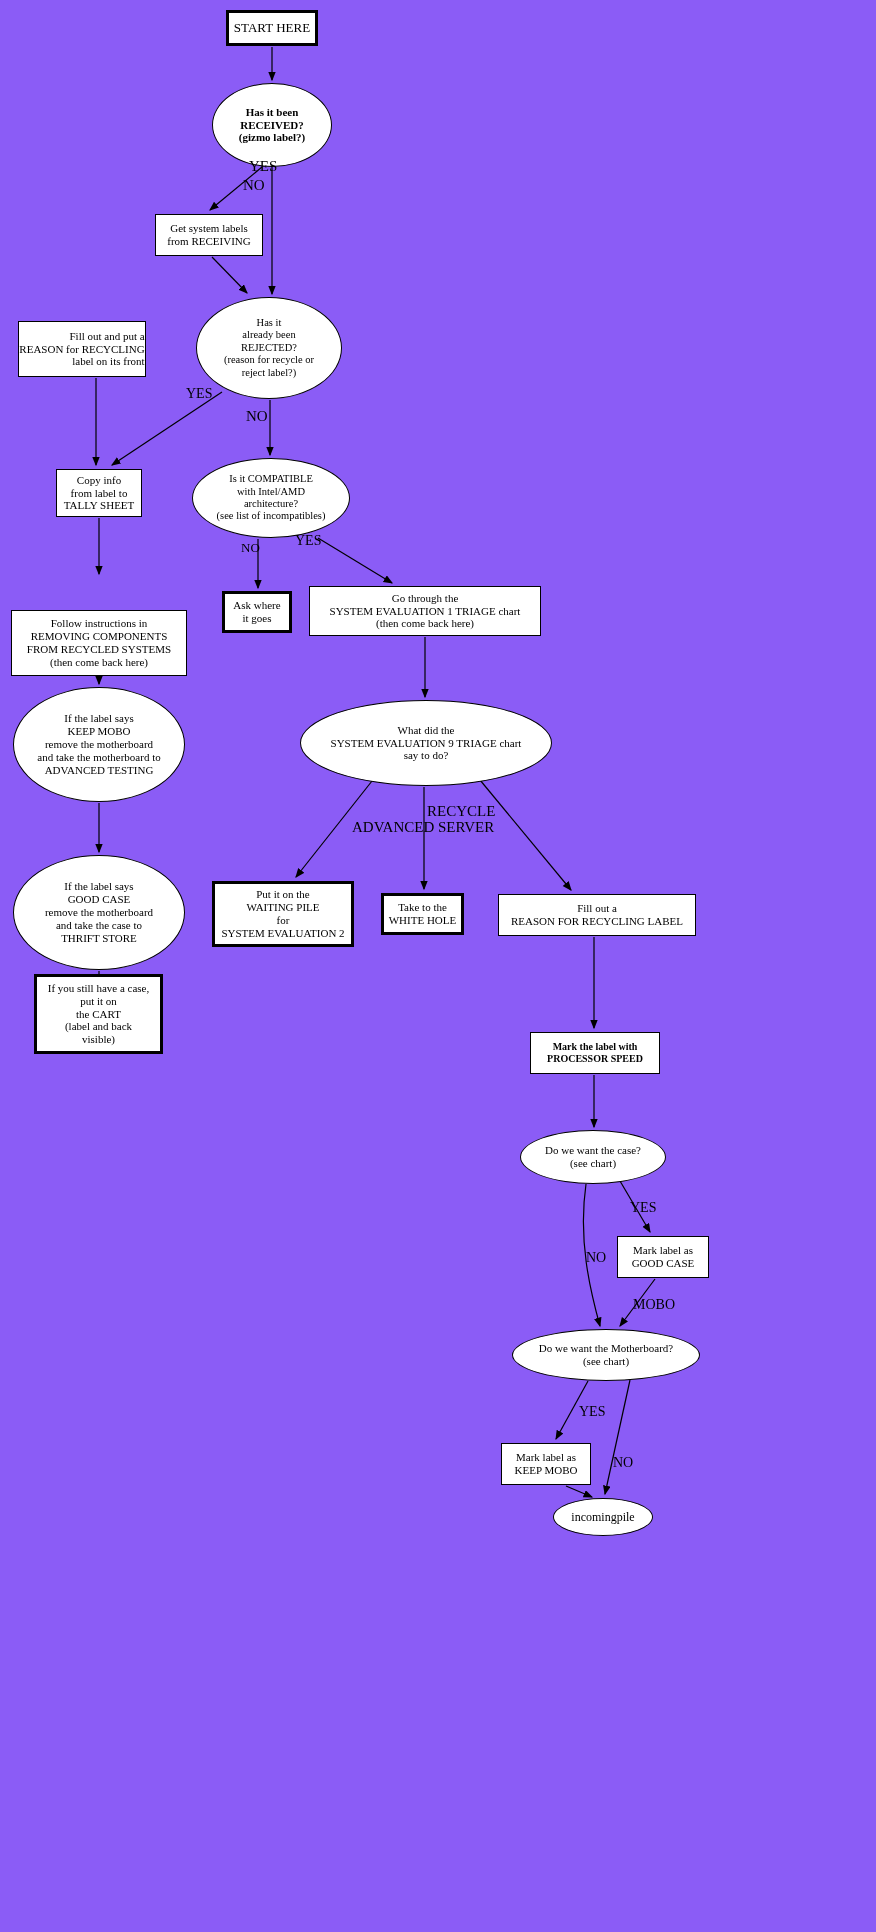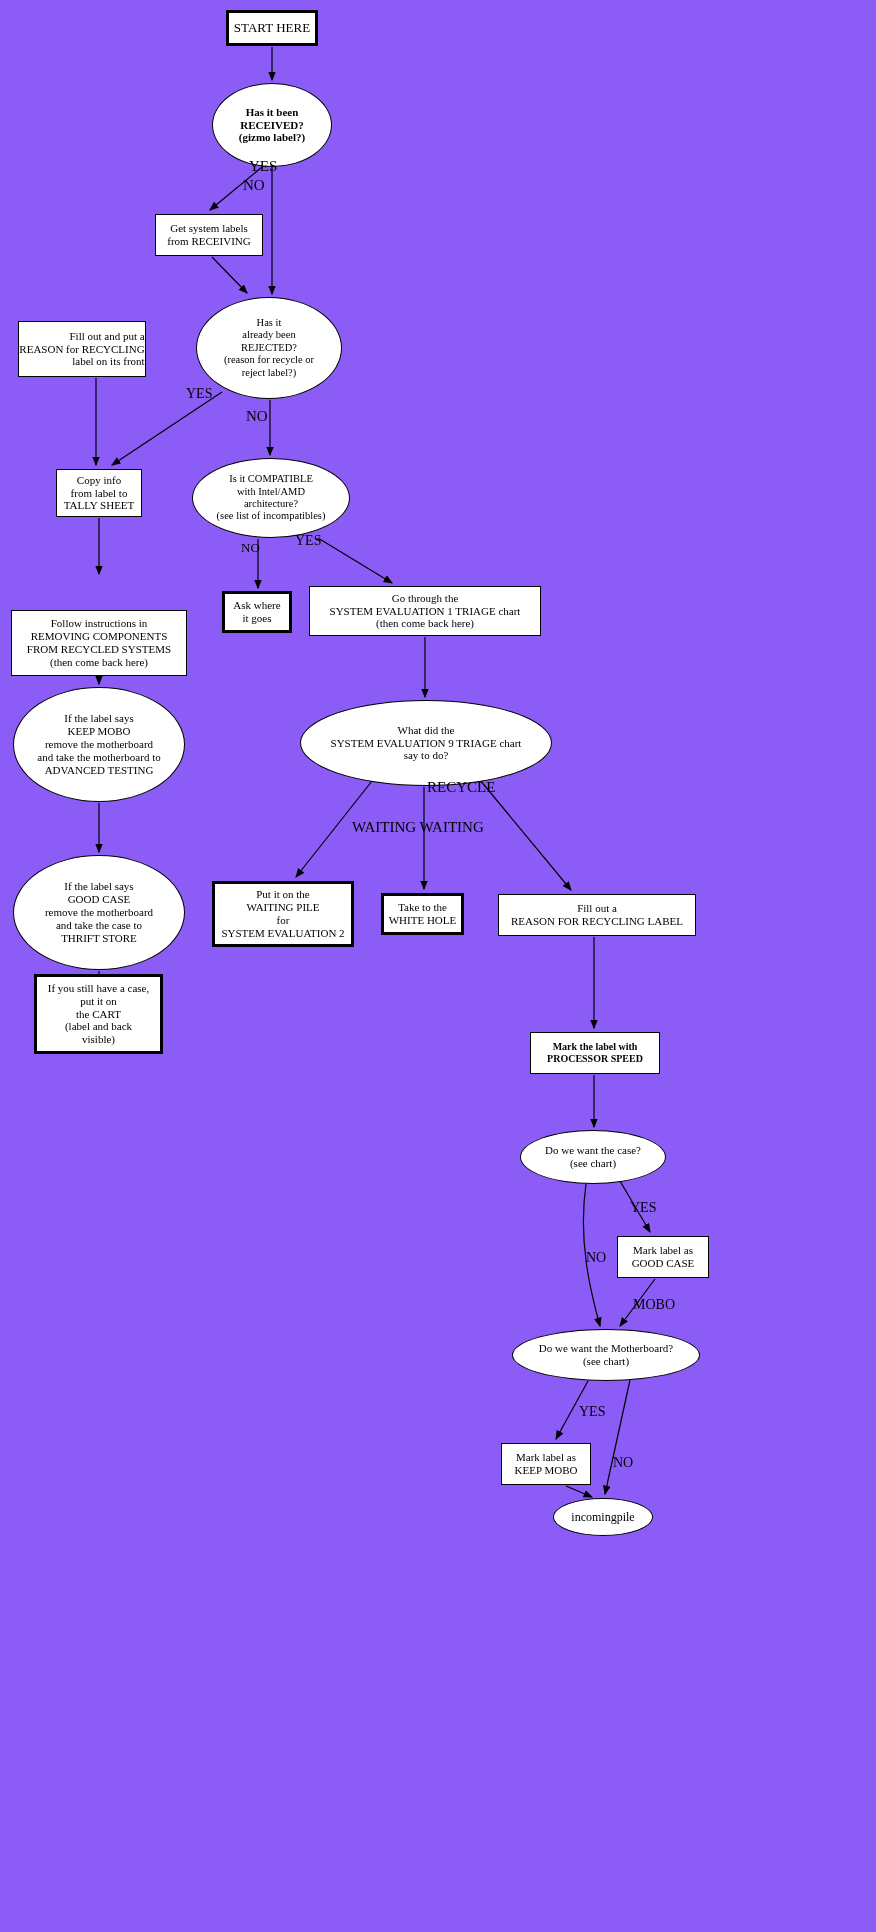--- a/index.html
+++ b/index.html
@@ -161,22 +161,22 @@
 KEEP MOBO</span></div>
       <div class="node ellipse" style="left: 553px; top: 1498px; width: 100px; height: 38px; font-size: 12px;"><span>incomingpile</span></div>
     </div>
   <div id="label-layer">
       <div class="edge-label" style="left: 249px; top: 159px; font-size: 15px;">YES</div>
       <div class="edge-label" style="left: 243px; top: 178px; font-size: 15px;">NO</div>
       <div class="edge-label" style="left: 186px; top: 387px; font-size: 14px;">YES</div>
       <div class="edge-label" style="left: 246px; top: 409px; font-size: 15px;">NO</div>
       <div class="edge-label" style="left: 241px; top: 541px; font-size: 13px;">NO</div>
       <div class="edge-label" style="left: 295px; top: 534px; font-size: 14px;">YES</div>
-      <div class="edge-label" style="left: 427px; top: 780px; font-size: 15px;">RECYCLE</div>
-      <div class="edge-label" style="left: 352px; top: 820px; font-size: 15px;">WAITING  WAITING</div>
+      <div class="edge-label" style="left: 427px; top: 804px; font-size: 15px;">RECYCLE</div>
+      <div class="edge-label" style="left: 352px; top: 820px; font-size: 15px;">ADVANCED  SERVER</div>
       <div class="edge-label" style="left: 630px; top: 1201px; font-size: 14px;">YES</div>
       <div class="edge-label" style="left: 586px; top: 1251px; font-size: 14px;">NO</div>
       <div class="edge-label" style="left: 633px; top: 1298px; font-size: 14px;">MOBO</div>
       <div class="edge-label" style="left: 579px; top: 1405px; font-size: 14px;">YES</div>
       <div class="edge-label" style="left: 613px; top: 1456px; font-size: 14px;">NO</div>
     </div>
 
 </div>
 
 </body></html>

